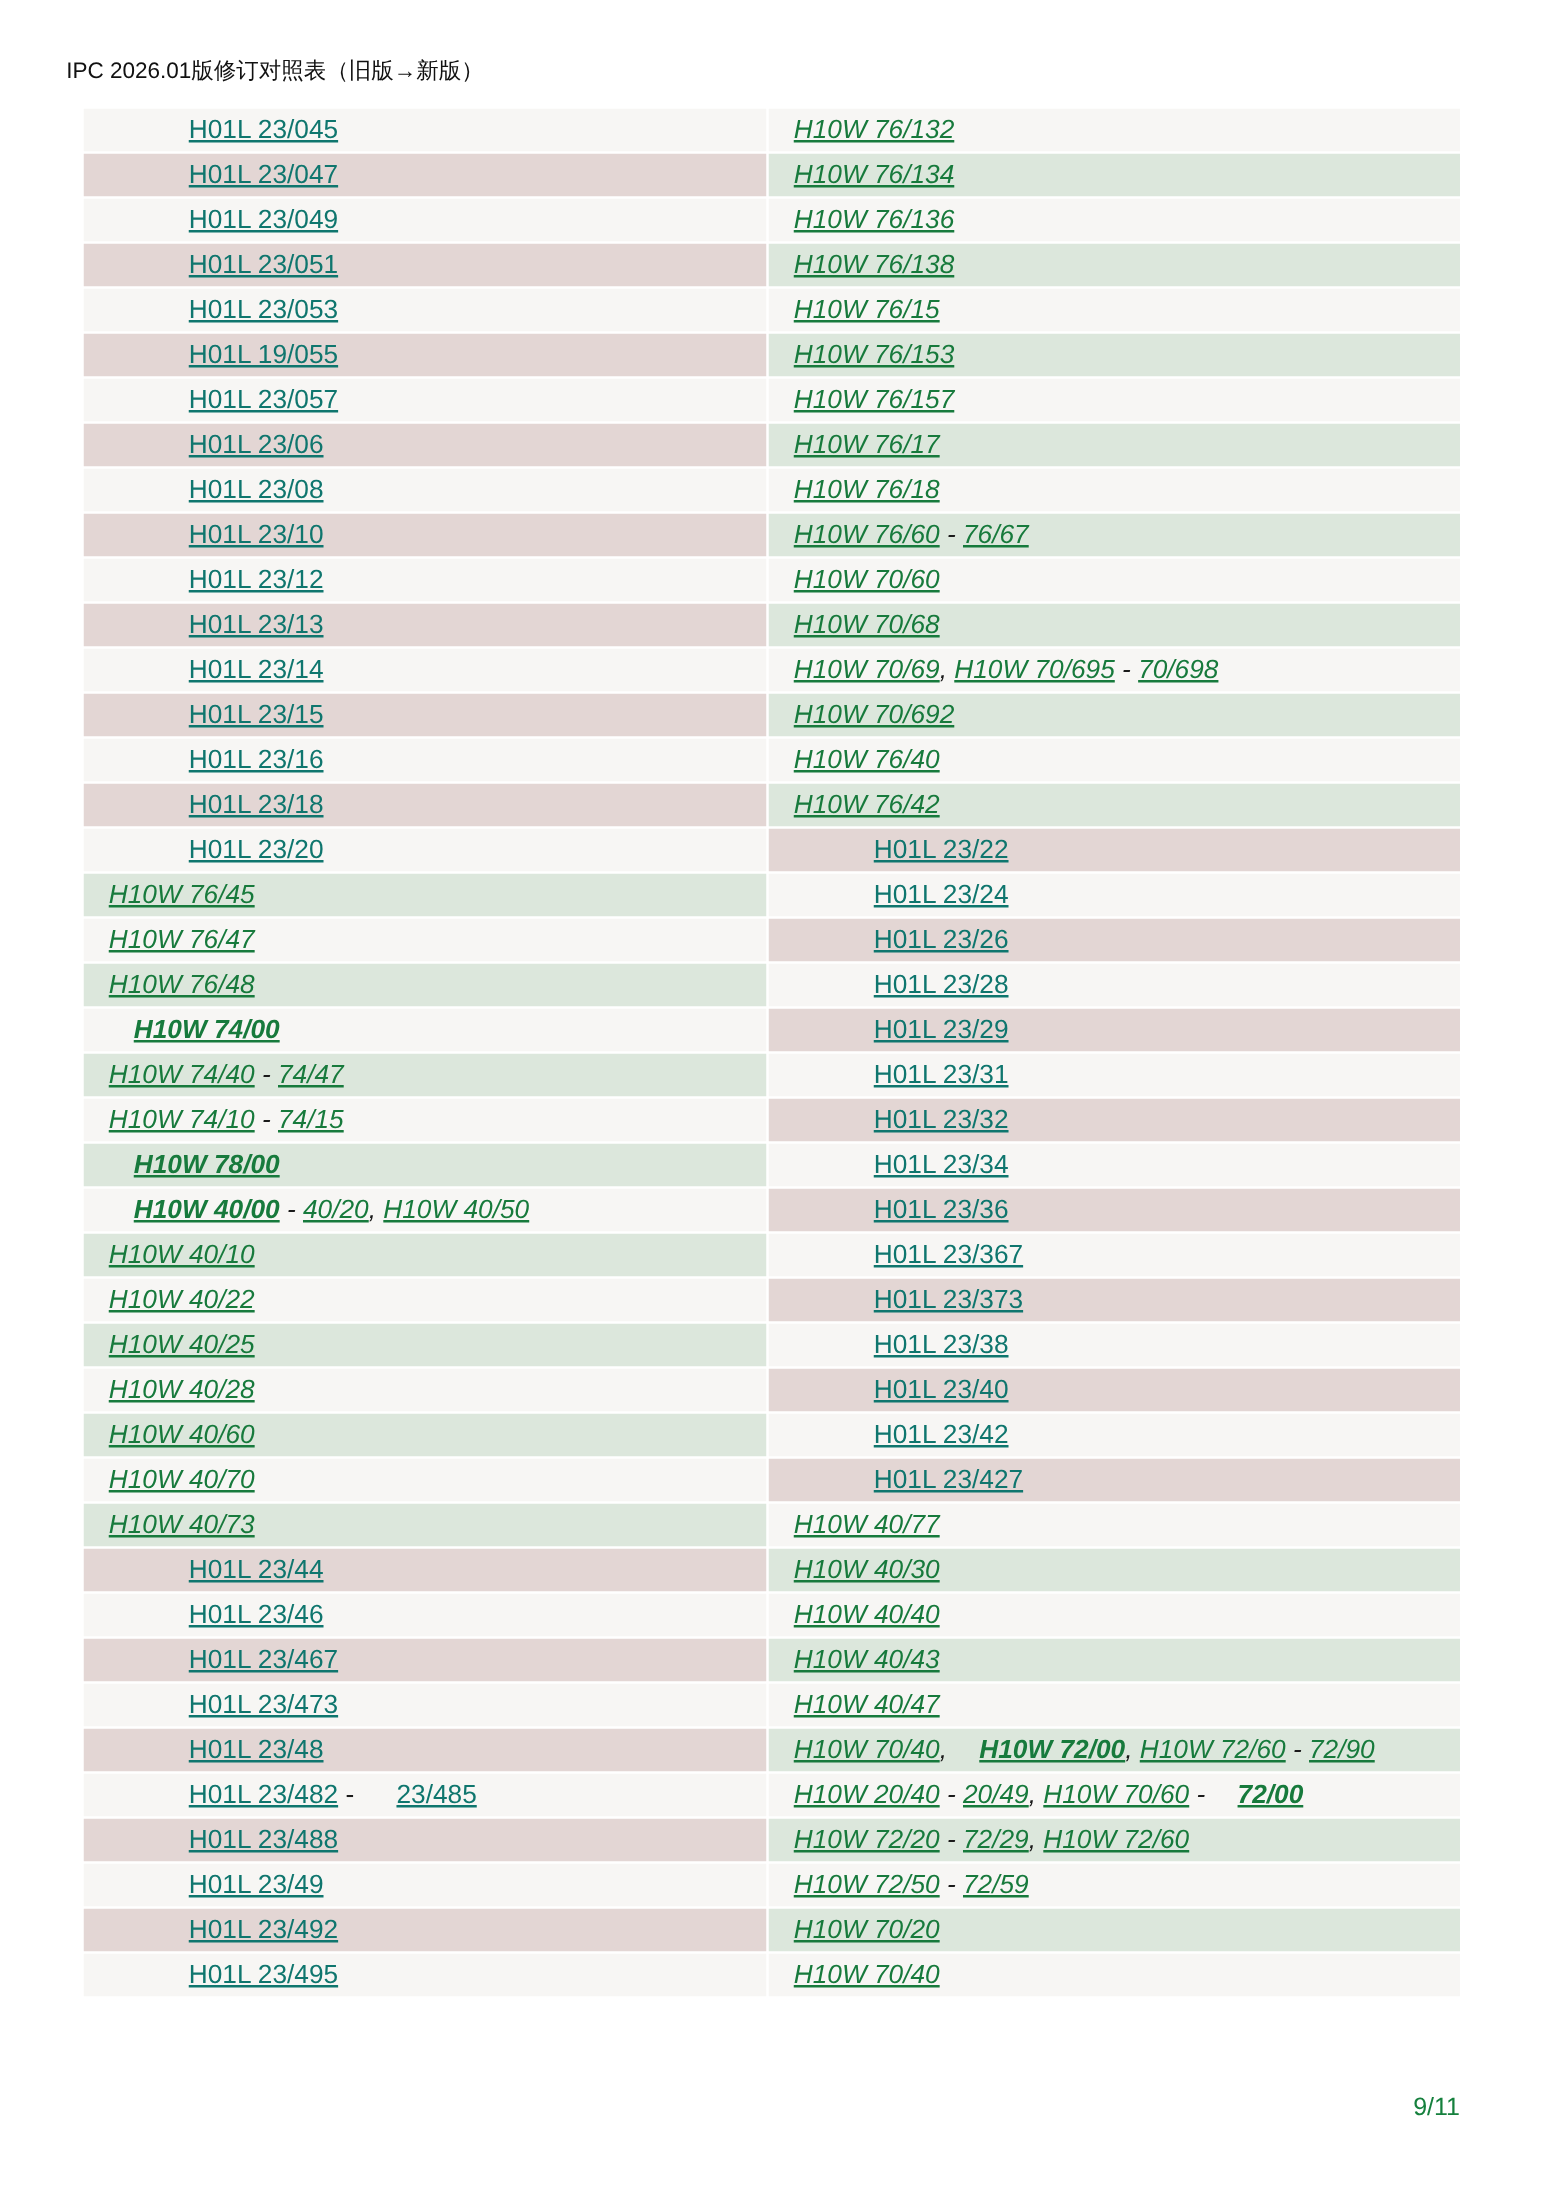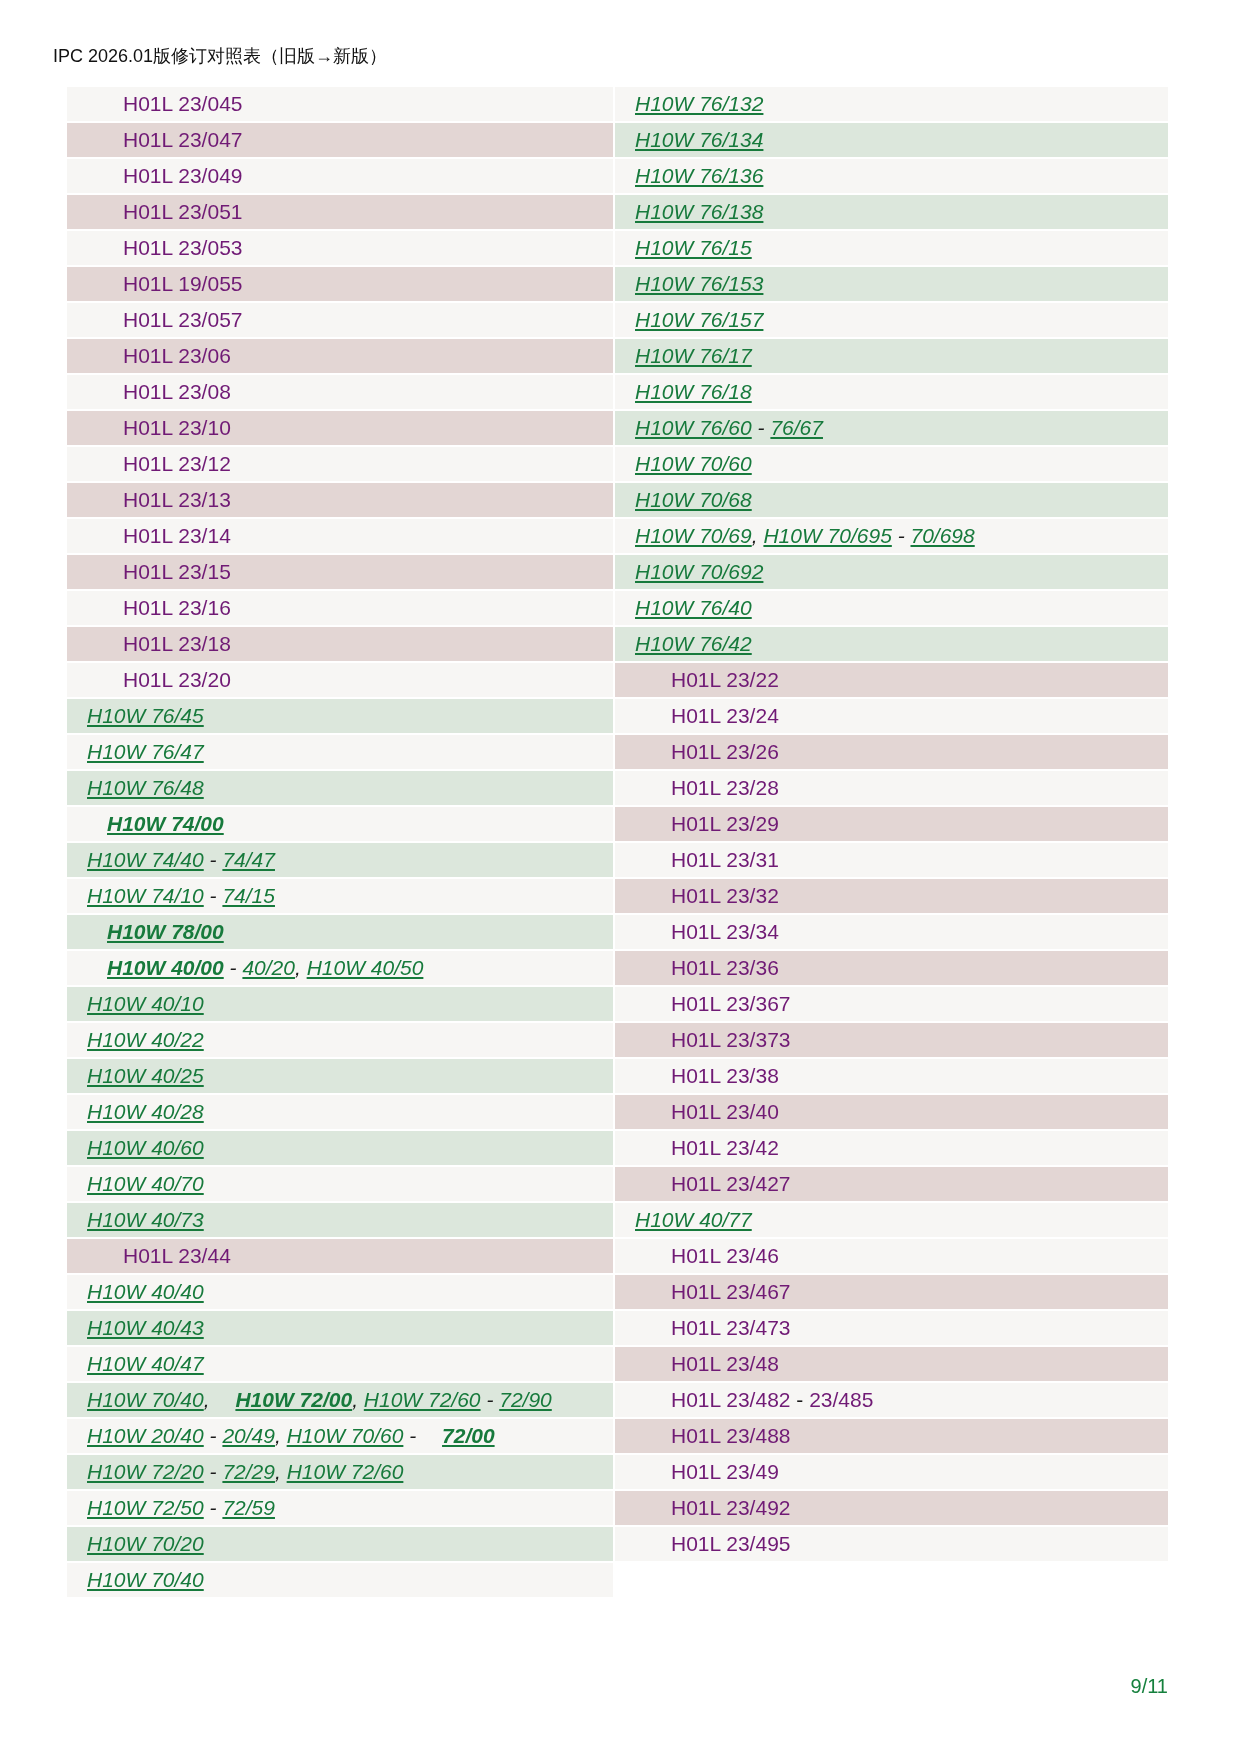--- a/index.html
+++ b/index.html
@@ -35,22 +35,24 @@
     font-size: 21px;
     white-space: nowrap;
     overflow: hidden;
   }
   .cell.old { padding-left: 56px; box-sizing: border-box; }
   .cell.new { padding-left: 20px; box-sizing: border-box; font-style: italic; }
   .bg-light { background: #f7f6f4; }
   .bg-old   { background: #e3d6d4; }
   .bg-new   { background: #dce7dc; }
   .lnk-old {
-    color: #701a75;
+    color: #0f766e;
+    text-decoration: underline;
     cursor: pointer;
+    margin-left: 28px;
   }
   .lnk-new {
     color: #177a3c;
     text-decoration: underline;
     cursor: pointer;
   }
   .bold { font-weight: bold; margin-left: 20px; }
   .sep { color: #1a1a1a; }
   .page-number {
     position: absolute;
@@ -124,20 +126,21 @@
     <div class="cell old bg-light"><span class="lnk-old">H01L 23/38</span></div>
     <div class="cell new bg-light"><span class="lnk-new">H10W 40/28</span></div>
     <div class="cell old bg-old"><span class="lnk-old">H01L 23/40</span></div>
     <div class="cell new bg-new"><span class="lnk-new">H10W 40/60</span></div>
     <div class="cell old bg-light"><span class="lnk-old">H01L 23/42</span></div>
     <div class="cell new bg-light"><span class="lnk-new">H10W 40/70</span></div>
     <div class="cell old bg-old"><span class="lnk-old">H01L 23/427</span></div>
     <div class="cell new bg-new"><span class="lnk-new">H10W 40/73</span></div>
     <div class="cell new bg-light"><span class="lnk-new">H10W 40/77</span></div>
     <div class="cell old bg-old"><span class="lnk-old">H01L 23/44</span></div>
+    <div class="cell new bg-new"><span class="lnk-new">H10W 40/30</span></div>
     <div class="cell old bg-light"><span class="lnk-old">H01L 23/46</span></div>
     <div class="cell new bg-light"><span class="lnk-new">H10W 40/40</span></div>
     <div class="cell old bg-old"><span class="lnk-old">H01L 23/467</span></div>
     <div class="cell new bg-new"><span class="lnk-new">H10W 40/43</span></div>
     <div class="cell old bg-light"><span class="lnk-old">H01L 23/473</span></div>
     <div class="cell new bg-light"><span class="lnk-new">H10W 40/47</span></div>
     <div class="cell old bg-old"><span class="lnk-old">H01L 23/48</span></div>
     <div class="cell new bg-new"><span class="lnk-new">H10W 70/40</span><span class="sep">, </span><span class="lnk-new bold">H10W 72/00</span><span class="sep">, </span><span class="lnk-new">H10W 72/60</span><span class="sep"> - </span><span class="lnk-new">72/90</span></div>
     <div class="cell old bg-light"><span class="lnk-old">H01L 23/482</span><span class="sep"> - </span><span class="lnk-old">23/485</span></div>
     <div class="cell new bg-light"><span class="lnk-new">H10W 20/40</span><span class="sep"> - </span><span class="lnk-new">20/49</span><span class="sep">, </span><span class="lnk-new">H10W 70/60</span><span class="sep"> - </span><span class="lnk-new bold">72/00</span></div>

